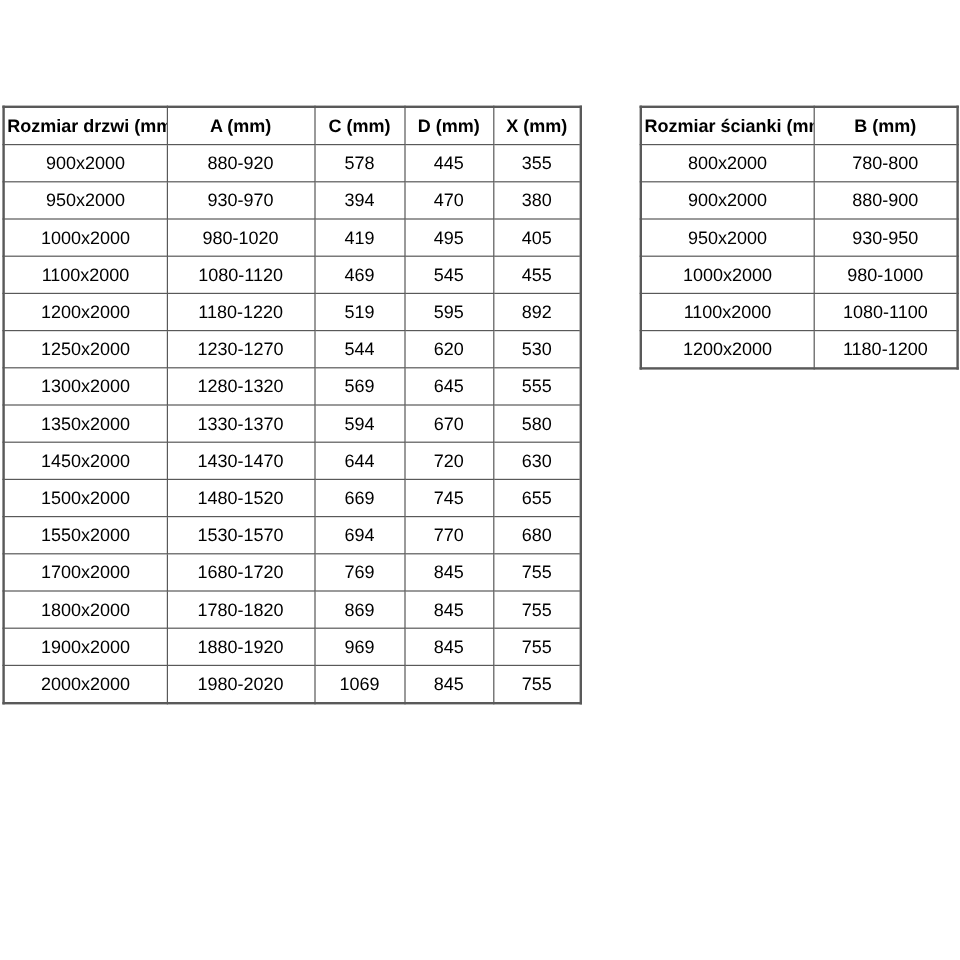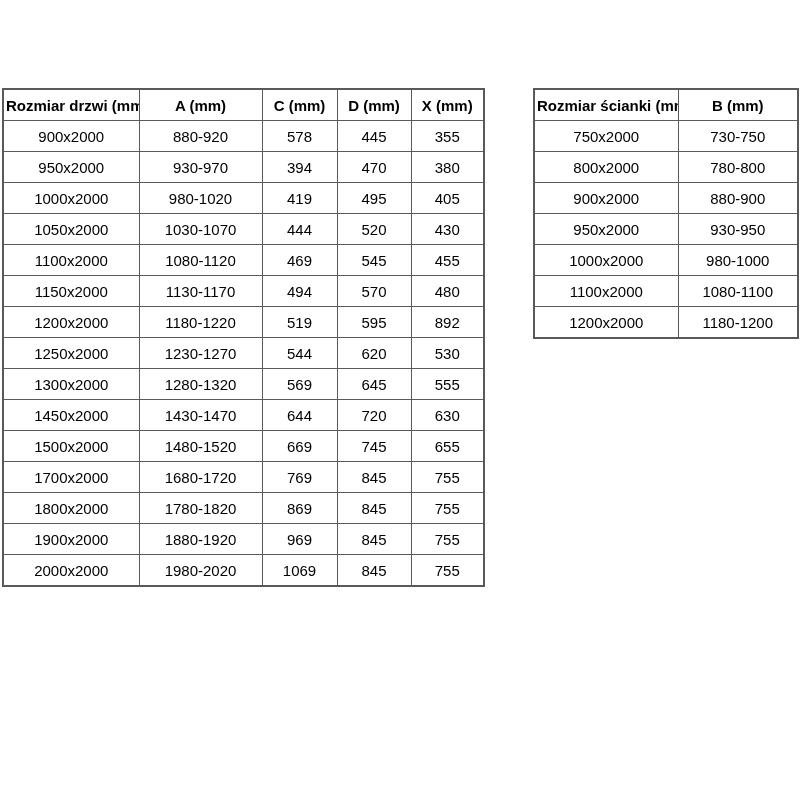--- a/index.html
+++ b/index.html
@@ -77,41 +77,27 @@
           <td>380</td>
         </tr>
         <tr>
           <td>1000x2000</td>
           <td>980-1020</td>
           <td>419</td>
           <td>495</td>
           <td>405</td>
         </tr>
         <tr>
-          <td>1050x2000</td>
-          <td>1030-1070</td>
-          <td>444</td>
-          <td>520</td>
-          <td>430</td>
-        </tr>
-        <tr>
           <td>1100x2000</td>
           <td>1080-1120</td>
           <td>469</td>
           <td>545</td>
           <td>455</td>
         </tr>
         <tr>
-          <td>1150x2000</td>
-          <td>1130-1170</td>
-          <td>494</td>
-          <td>570</td>
-          <td>480</td>
-        </tr>
-        <tr>
           <td>1200x2000</td>
           <td>1180-1220</td>
           <td>519</td>
           <td>595</td>
           <td>892</td>
         </tr>
         <tr>
           <td>1250x2000</td>
           <td>1230-1270</td>
           <td>544</td>
@@ -119,32 +105,46 @@
           <td>530</td>
         </tr>
         <tr>
           <td>1300x2000</td>
           <td>1280-1320</td>
           <td>569</td>
           <td>645</td>
           <td>555</td>
         </tr>
         <tr>
+          <td>1350x2000</td>
+          <td>1330-1370</td>
+          <td>594</td>
+          <td>670</td>
+          <td>580</td>
+        </tr>
+        <tr>
           <td>1450x2000</td>
           <td>1430-1470</td>
           <td>644</td>
           <td>720</td>
           <td>630</td>
         </tr>
         <tr>
           <td>1500x2000</td>
           <td>1480-1520</td>
           <td>669</td>
           <td>745</td>
           <td>655</td>
+        </tr>
+        <tr>
+          <td>1550x2000</td>
+          <td>1530-1570</td>
+          <td>694</td>
+          <td>770</td>
+          <td>680</td>
         </tr>
         <tr>
           <td>1700x2000</td>
           <td>1680-1720</td>
           <td>769</td>
           <td>845</td>
           <td>755</td>
         </tr>
         <tr>
           <td>1800x2000</td>
@@ -176,24 +176,20 @@
       <col style="width:120px">
     </colgroup>
     <thead>
       <tr>
         <th>Rozmiar ścianki (mm)</th>
         <th>B (mm)</th>
       </tr>
     </thead>
     <tbody>
         <tr>
-          <td>750x2000</td>
-          <td>730-750</td>
-        </tr>
-        <tr>
           <td>800x2000</td>
           <td>780-800</td>
         </tr>
         <tr>
           <td>900x2000</td>
           <td>880-900</td>
         </tr>
         <tr>
           <td>950x2000</td>
           <td>930-950</td>

